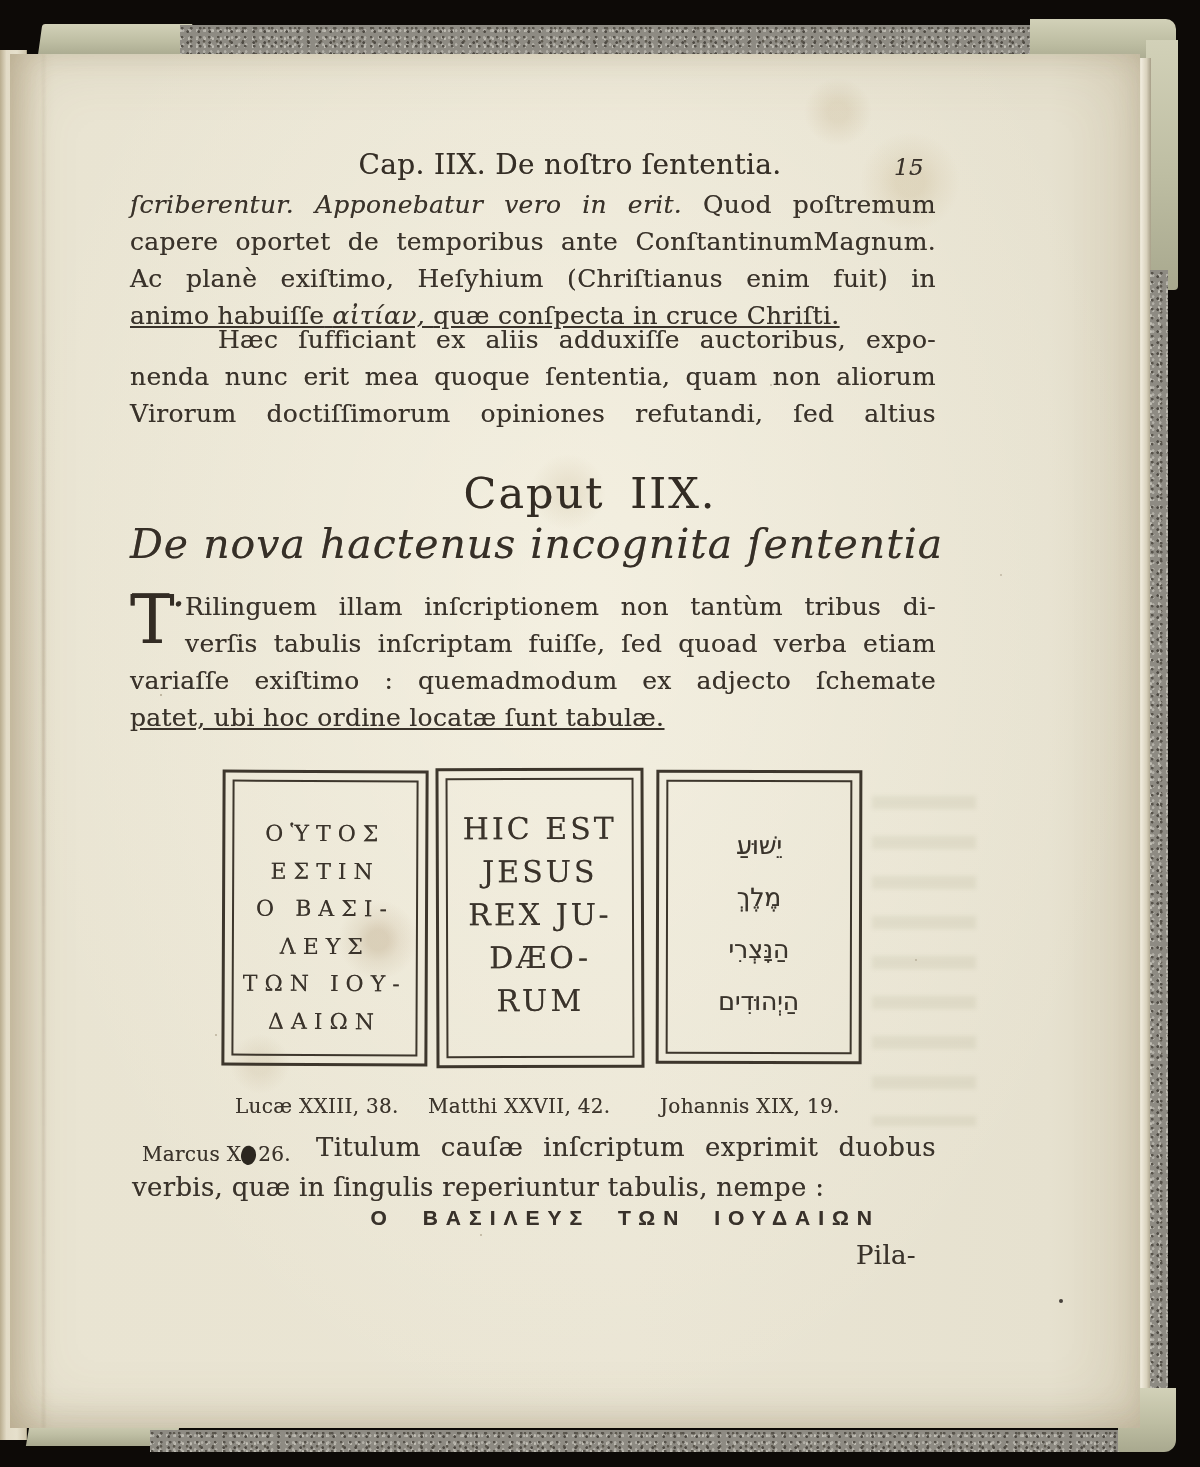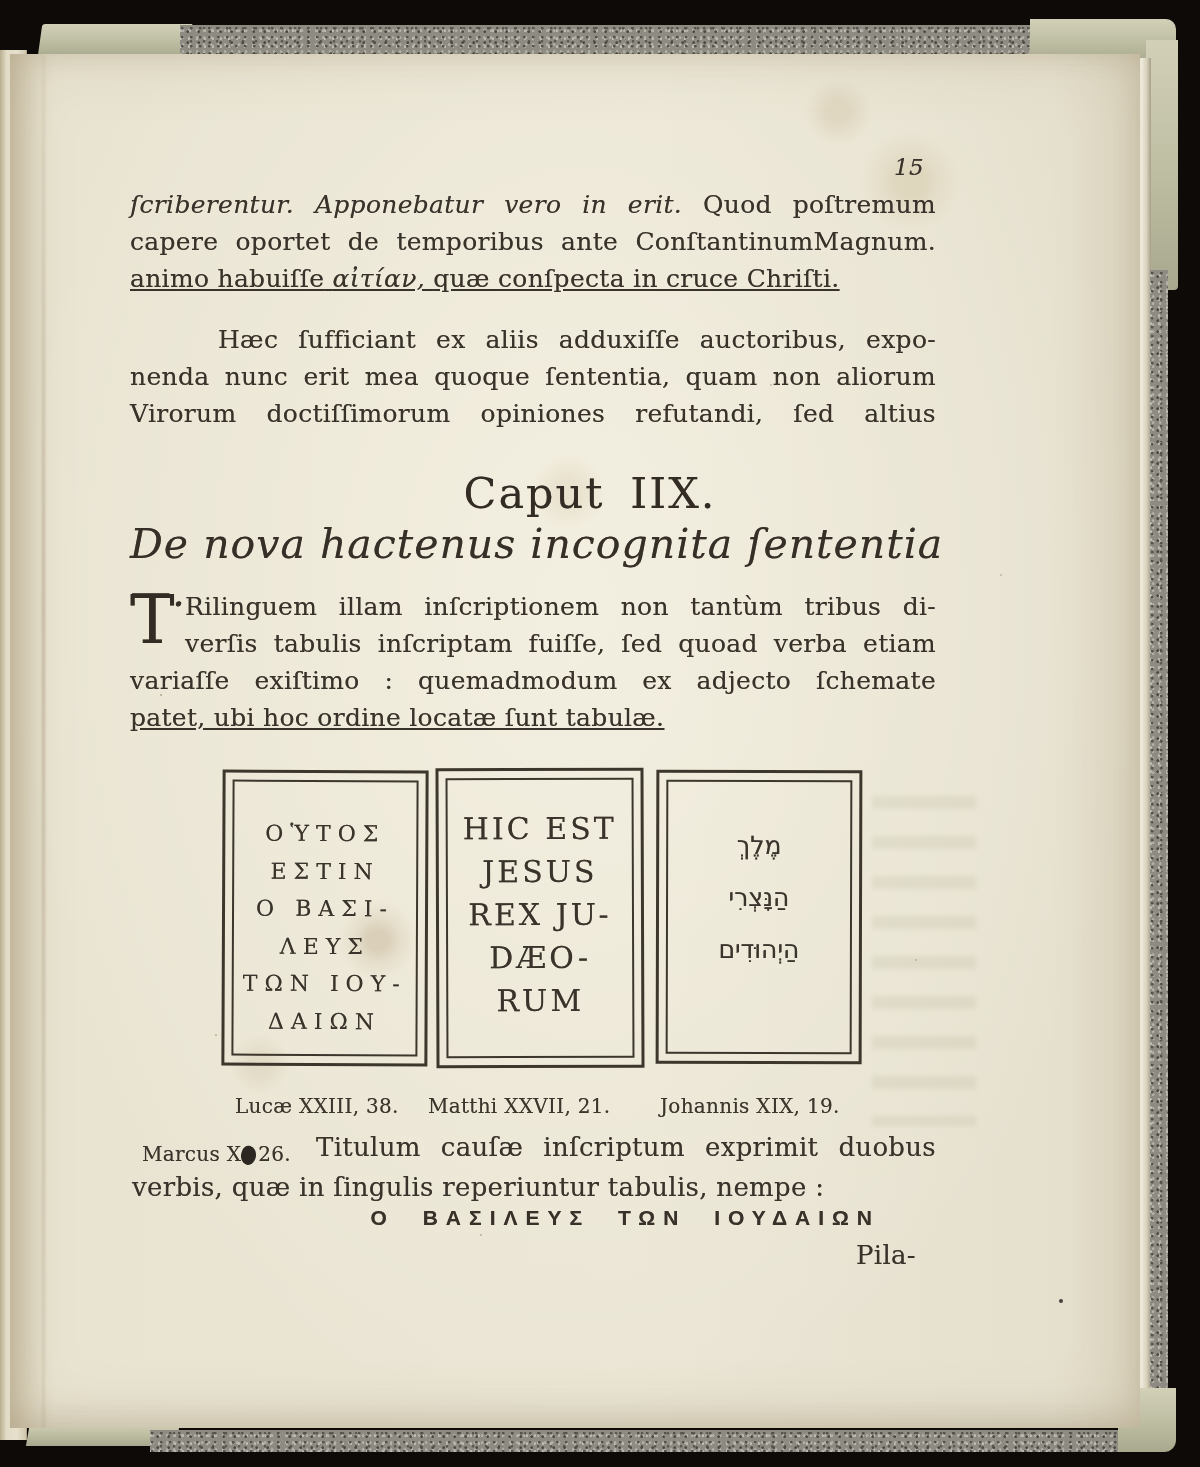--- a/index.html
+++ b/index.html
@@ -111,25 +111,27 @@
   <div class="cover-bottom-green vellum"></div>
   <div class="cover-bottom-grey granite"></div>
   <div class="cover-corner-br vellum"></div>
   <div class="edge-left"></div>
 
   <div class="page">
     <div class="crease"></div>
     <div class="specks"></div>
     <div class="bleed"></div>
 
+    <div class="t running-head">Cap. IIX. De noſtro ſententia.</div>
     <div class="t pagenum">15</div>
 
     <div class="t para p1">
       <div class="line"><i>ſcriberentur.</i> <i>Apponebatur vero in erit.</i> <span>Quod poſtremum</span></div>
       <div class="line">capere oportet de temporibus ante ConſtantinumMagnum.</div>
+      <div class="line">Ac planè exiſtimo, Heſyhium (Chriſtianus enim fuit) in</div>
       <div class="line short"><span>animo habuiſſe</span> <span class="gk-inline">αἰτίαν,</span> <span>quæ conſpecta in cruce Chriſti.</span></div>
     </div>
 
     <div class="t para p2">
       <div class="line indent">Hæc ſufficiant ex aliis adduxiſſe auctoribus, expo-</div>
       <div class="line">nenda nunc erit mea quoque ſententia, quam non aliorum</div>
       <div class="line">Virorum doctiſſimorum opiniones refutandi, ſed altius</div>
     </div>
 
     <div class="t chap-head">Caput IIX.</div>
@@ -157,28 +159,29 @@
       <div class="tablet-inner">
         <span class="tl">HIC EST</span>
         <span class="tl">JESUS</span>
         <span class="tl">REX JU-</span>
         <span class="tl">DÆO-</span>
         <span class="tl">RUM</span>
       </div>
     </div>
     <div class="tablet tablet-hebrew">
       <div class="tablet-inner">
+        <span class="tl">יֵשׁוּעַ</span>
         <span class="tl">מֶלֶךְ</span>
         <span class="tl">הַנָּצְרִי</span>
         <span class="tl">הַיְהוּדִים</span>
       </div>
     </div>
 
     <div class="t citation cit-1">Lucæ XXIII, 38.</div>
-    <div class="t citation cit-2">Matthi XXVII, 21.</div>
+    <div class="t citation cit-2">Matthi XXVII, 42.</div>
     <div class="t citation cit-3">Johannis XIX, 19.</div>
 
     <div class="t marginal"><span>Marcus X</span><span class="blot"></span><span>26.</span></div>
     <div class="t closing1 line">Titulum cauſæ inſcriptum exprimit duobus</div>
     <div class="t closing2">verbis, quæ in ſingulis reperiuntur tabulis, nempe :</div>
     <div class="t greek-phrase">Ο ΒΑΣΙΛΕΥΣ ΤΩΝ ΙΟΥΔΑΙΩΝ</div>
     <div class="t catchword">Pila-</div>
   </div>
 </div>
 

